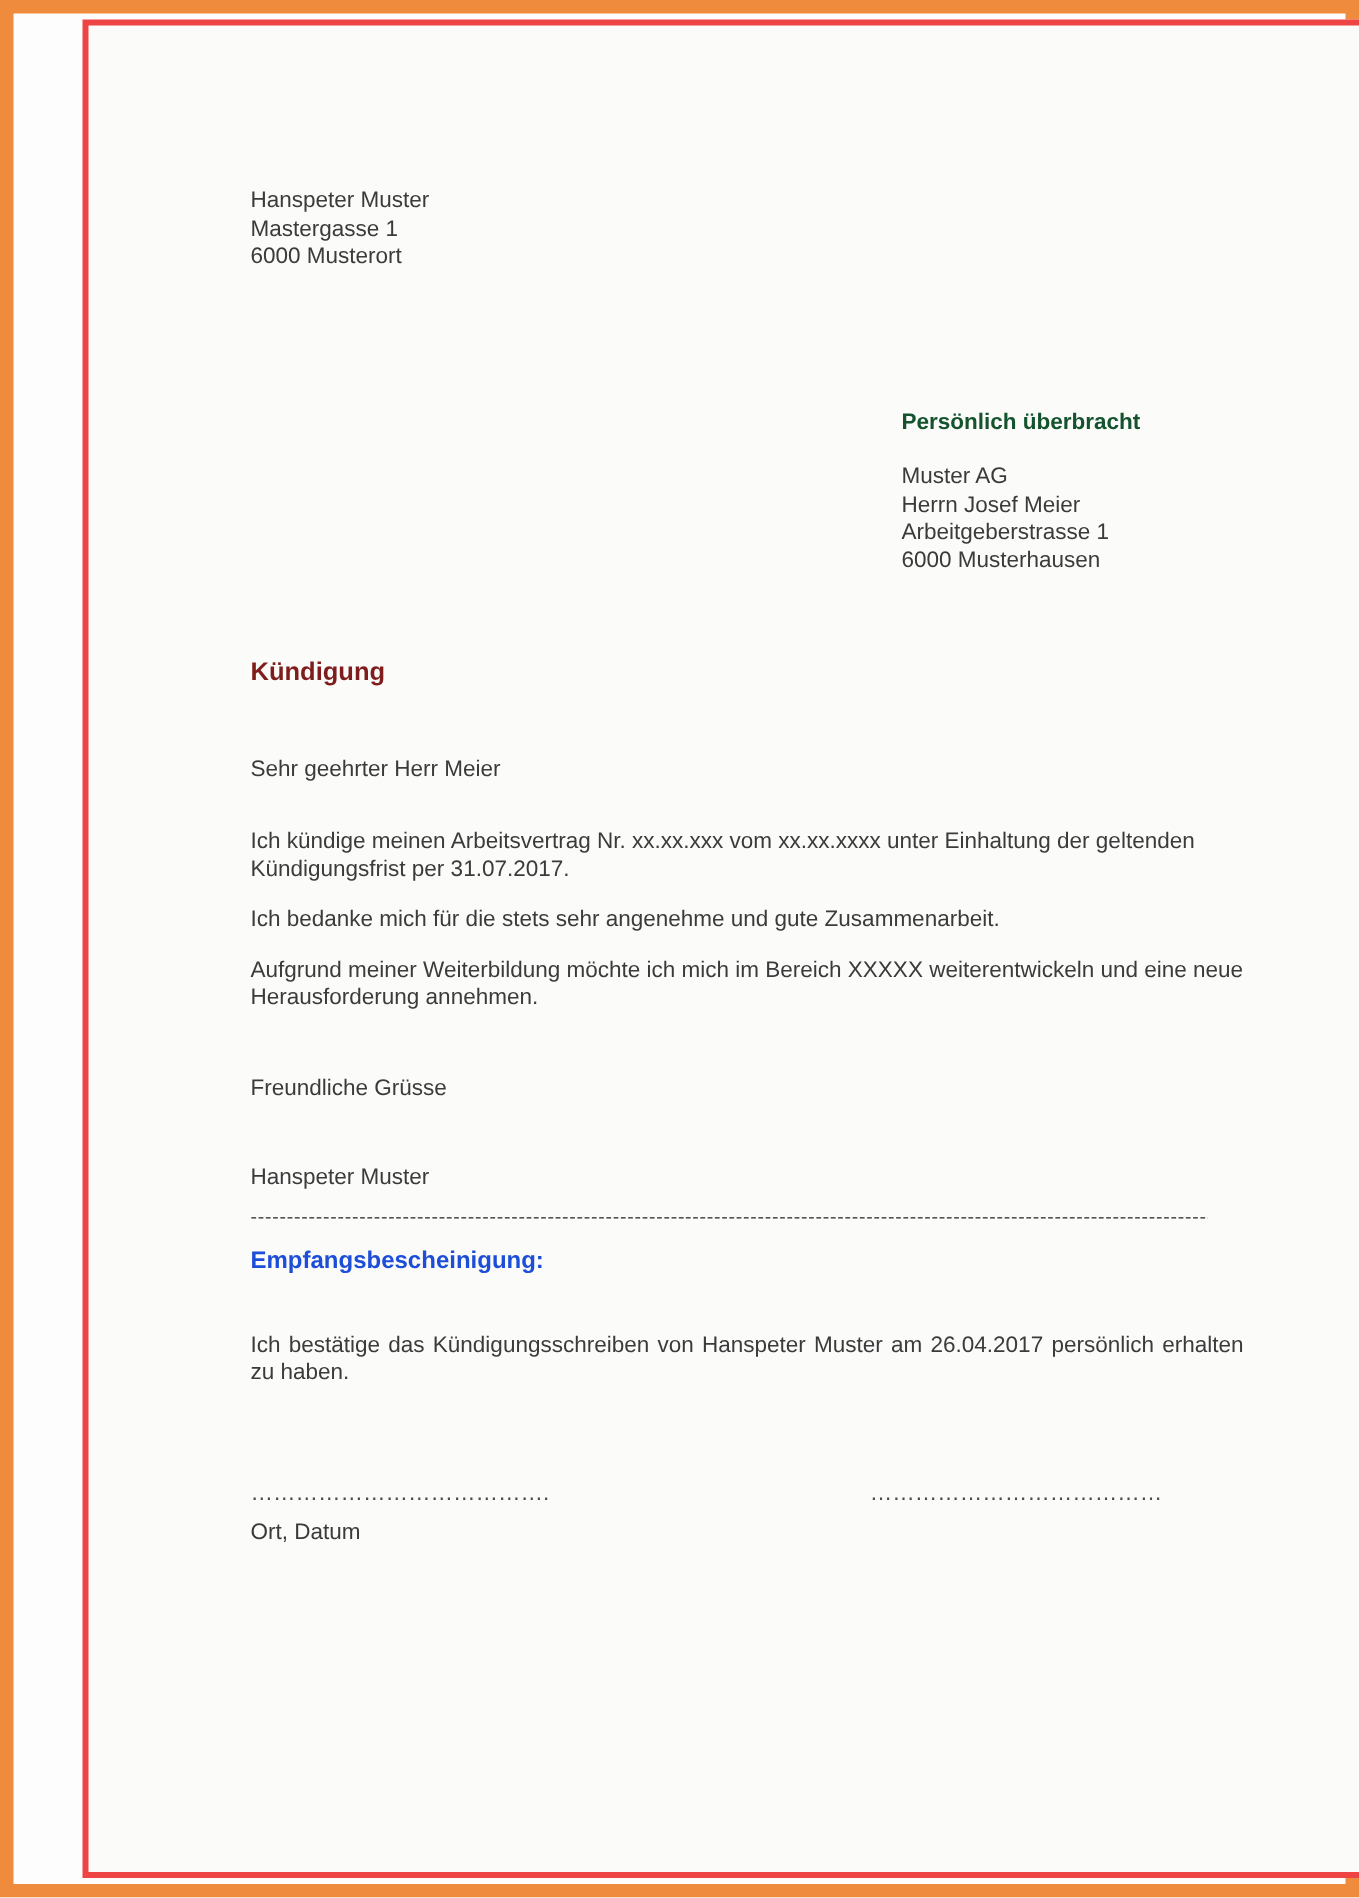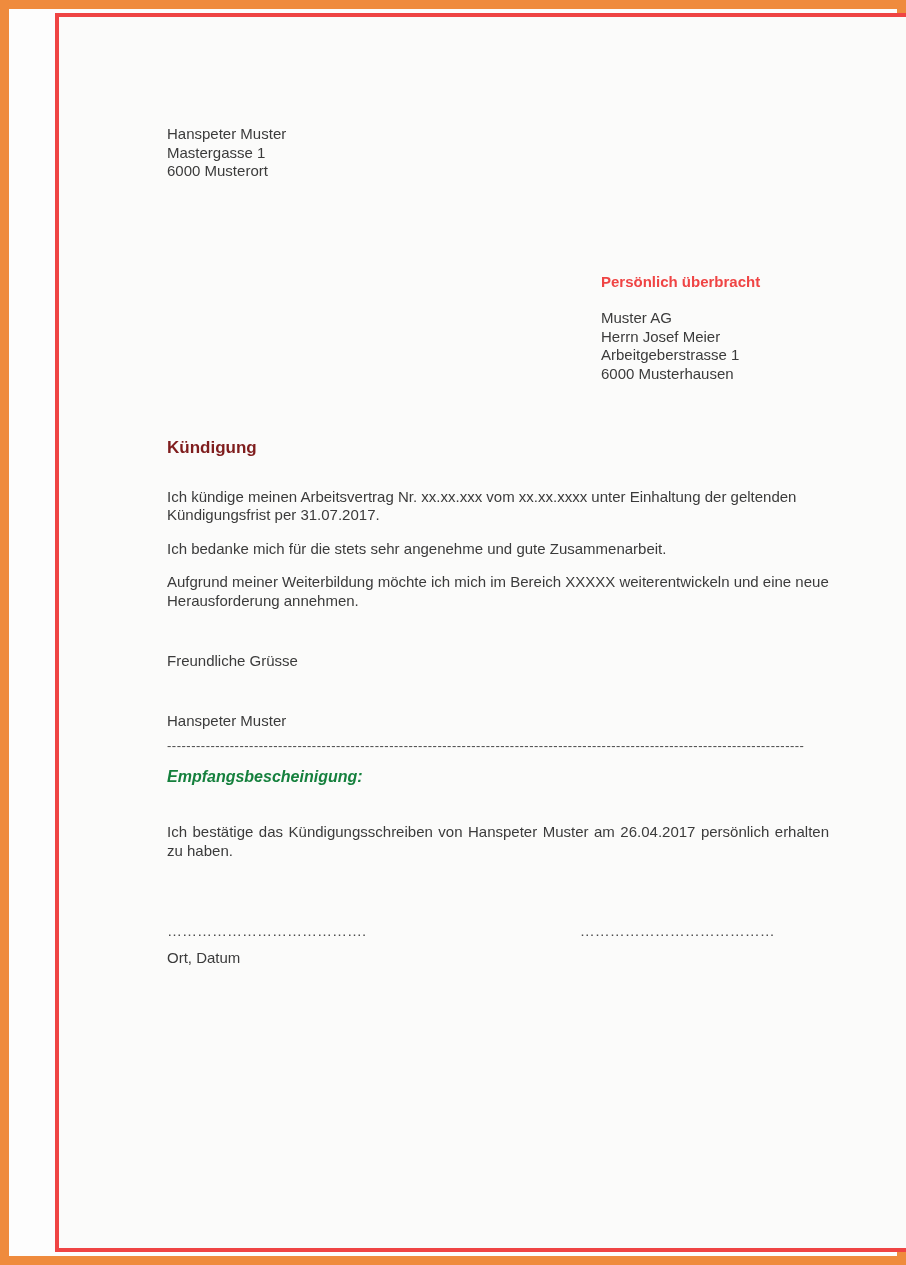--- a/index.html
+++ b/index.html
@@ -36,21 +36,21 @@
     margin-left: 42px;
   }
   .block { white-space: pre-line; }
   .sender-block { margin: 0; }
   .recipient-wrap {
     margin-top: 92px;
     margin-left: 434px;
   }
   .delivery-note {
     font-weight: bold;
-    color: #ef4444;
+    color: #14532d;
     margin-bottom: 18px;
   }
   .date-line { margin-top: 56px; }
   .subject {
     margin-top: 56px;
     font-size: 17px;
     font-weight: bold;
     color: #7f1d1d;
   }
   .salutation { margin-top: 46px; }
@@ -64,22 +64,21 @@
     overflow: hidden;
     white-space: nowrap;
     letter-spacing: 0.5px;
     color: #4a4a4a;
     font-size: 13px;
   }
   .receipt-title {
     margin-top: 12px;
     font-size: 16px;
     font-weight: bold;
-    color: #15803d;
-    font-style: italic;
+    color: #1d4ed8;
   }
   .receipt-body {
     margin-top: 37px;
     width: 662px;
     text-align: justify;
     text-align-last: left;
   }
   .sig-area {
     margin-top: 62px;
     display: flex;
@@ -108,20 +107,21 @@
         <div class="delivery-note">Persönlich überbracht</div>
         <div class="block">Muster AG
 Herrn Josef Meier
 Arbeitgeberstrasse 1
 6000 Musterhausen</div>
       </div>
 
 
       <div class="subject">Kündigung</div>
 
+      <div class="salutation">Sehr geehrter Herr Meier</div>
 
       <div class="para first">Ich kündige meinen Arbeitsvertrag Nr. xx.xx.xxx vom xx.xx.xxxx unter Einhaltung der geltenden Kündigungsfrist per 31.07.2017.</div>
 
       <div class="para">Ich bedanke mich für die stets sehr angenehme und gute Zusammenarbeit.</div>
 
       <div class="para">Aufgrund meiner Weiterbildung möchte ich mich im Bereich XXXXX weiterentwickeln und eine neue Herausforderung annehmen.</div>
 
       <div class="closing">Freundliche Grüsse</div>
 
       <div class="signature-name">Hanspeter Muster</div>

